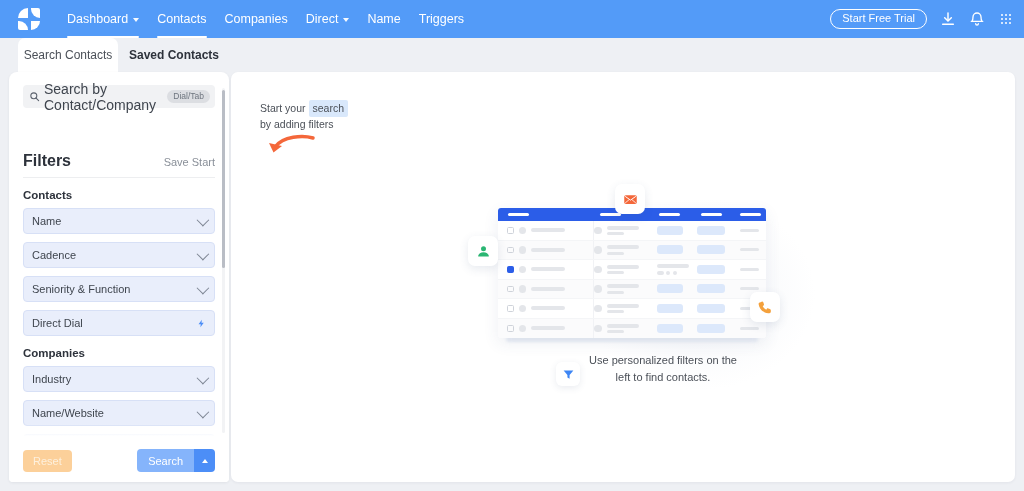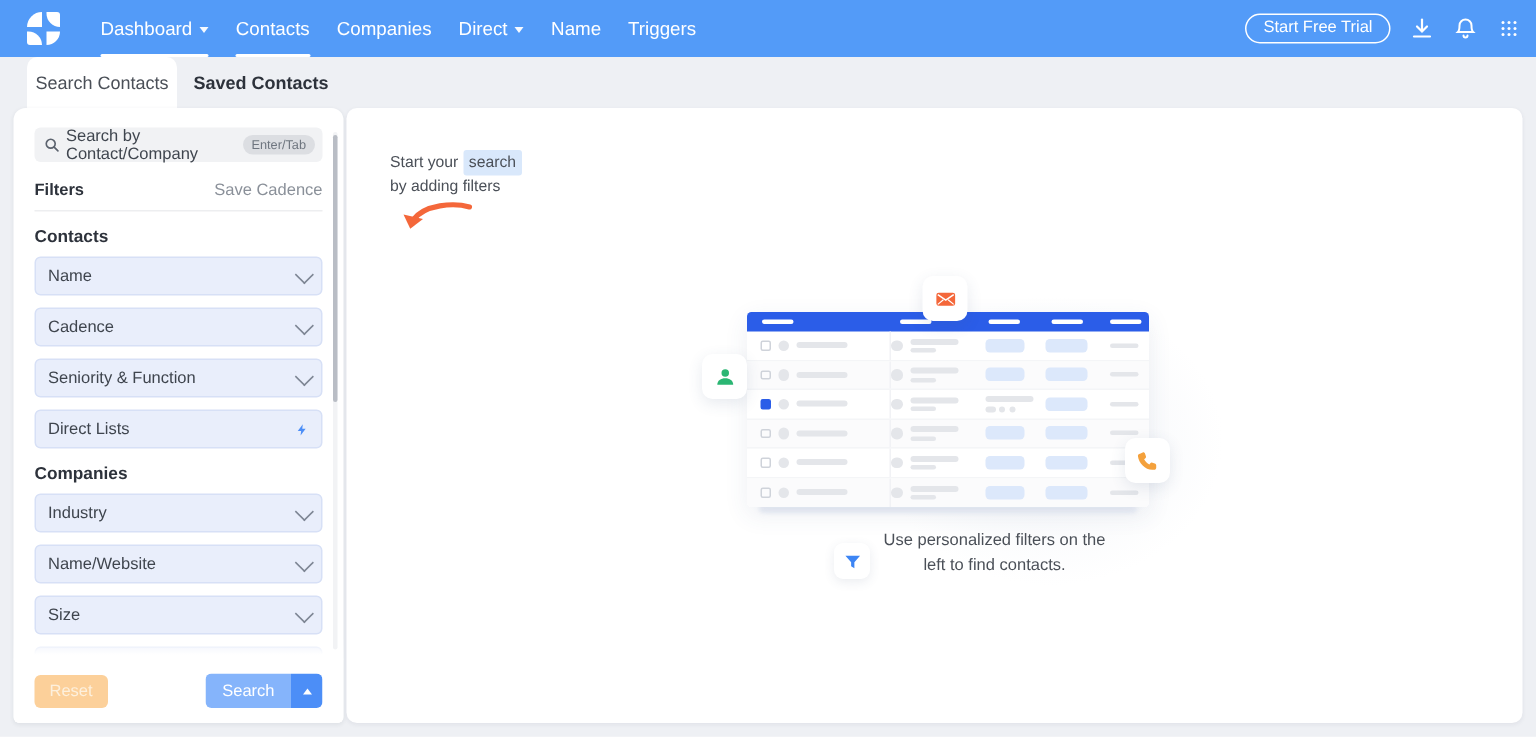--- a/index.html
+++ b/index.html
@@ -75,30 +75,30 @@
   }
   .sb-scroll {
     position: absolute; left: 0; top: 0; width: 220px; height: 367px;
     padding: 13px 14px 0 14px; overflow: hidden;
   }
   .searchbox {
     position: relative; height: 23px; background: #f1f2f4; border-radius: 4px;
     display: flex; align-items: center; padding: 0 5px 0 6px;
   }
   .mag { width: 11px; height: 11px; flex: 0 0 11px; color: #5c636e; }
-  .search-ph { font-size: 11px; color: #3f454e; margin-left: 4px; flex: 1; }
+  .search-ph { font-size: 14px; color: #3f454e; margin-left: 4px; flex: 1; }
   .kbd {
     font-size: 8.5px; color: #6e757f; background: #dcdee2; border-radius: 8px;
     padding: 2.5px 6px; line-height: 1;
   }
   .filters-row {
     display: flex; align-items: baseline; justify-content: space-between;
     margin-top: 13px; padding-bottom: 7px; border-bottom: 1px solid #edeef0;
   }
-  .filters-title { font-size: 11px; font-weight: bold; color: #2d323b; }
+  .filters-title { font-size: 16px; font-weight: bold; color: #2d323b; margin-top: 31px; }
   .save-search { font-size: 11px; color: #8a9099; cursor: pointer; }
   .group-title { font-size: 11.5px; font-weight: bold; color: #2d323b; margin: 11px 0 7px; }
   .fld {
     height: 26px; background: #e9eefb; border: 1px solid #d7e0f6; border-radius: 4px;
     display: flex; align-items: center; padding: 0 8px; margin-bottom: 8px; cursor: pointer;
   }
   .fld-label { font-size: 11px; color: #3f454e; flex: 1; }
   .chev {
     width: 9px; height: 9px; border-right: 1.4px solid #7d8593; border-bottom: 1.4px solid #7d8593;
     transform: rotate(45deg) translateY(-2px); flex: 0 0 9px;
@@ -279,43 +279,43 @@
 
   <div class="sidebar">
     <div class="sb-scroll">
 
       <div class="searchbox">
         <svg class="mag" viewBox="0 0 24 24" fill="none" stroke="#5c636e" stroke-width="2.4" stroke-linecap="round">
           <circle cx="10.5" cy="10.5" r="6.5"></circle>
             <path d="M15.5 15.5L21 21"></path>
         </svg>
         <span class="search-ph">Search by Contact/Company</span>
-        <span class="kbd">Enter/Tab</span>
+        <span class="kbd">Dial/Tab</span>
       </div>
 
       <div class="filters-row">
         <span class="filters-title">Filters</span>
-        <span class="save-search">Save Cadence</span>
+        <span class="save-search">Save Start</span>
       </div>
 
       <div class="group-title">Contacts</div>
       <div class="fld">
         <span class="fld-label">Name</span>
         <span class="chev"></span>
       </div>
       <div class="fld">
         <span class="fld-label">Cadence</span>
         <span class="chev"></span>
       </div>
       <div class="fld">
         <span class="fld-label">Seniority &amp; Function</span>
         <span class="chev"></span>
       </div>
       <div class="fld">
-        <span class="fld-label">Direct Lists</span>
+        <span class="fld-label">Direct Dial</span>
         <svg class="bolt" viewBox="0 0 24 24" fill="#4c8ef7">
             <path d="M13 2L4 14h6l-1 8 9-12h-6z"></path>
           </svg>
       </div>
 
       <div class="group-title">Companies</div>
       <div class="fld">
         <span class="fld-label">Industry</span>
         <span class="chev"></span>
       </div>

